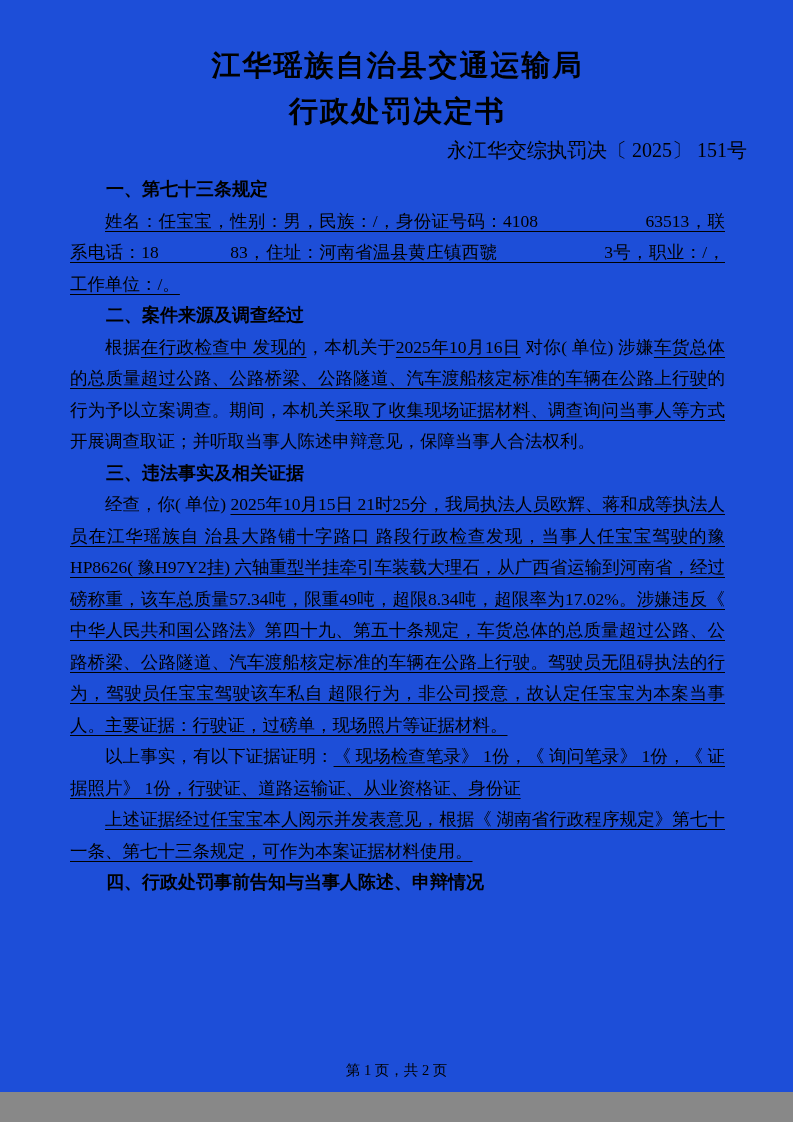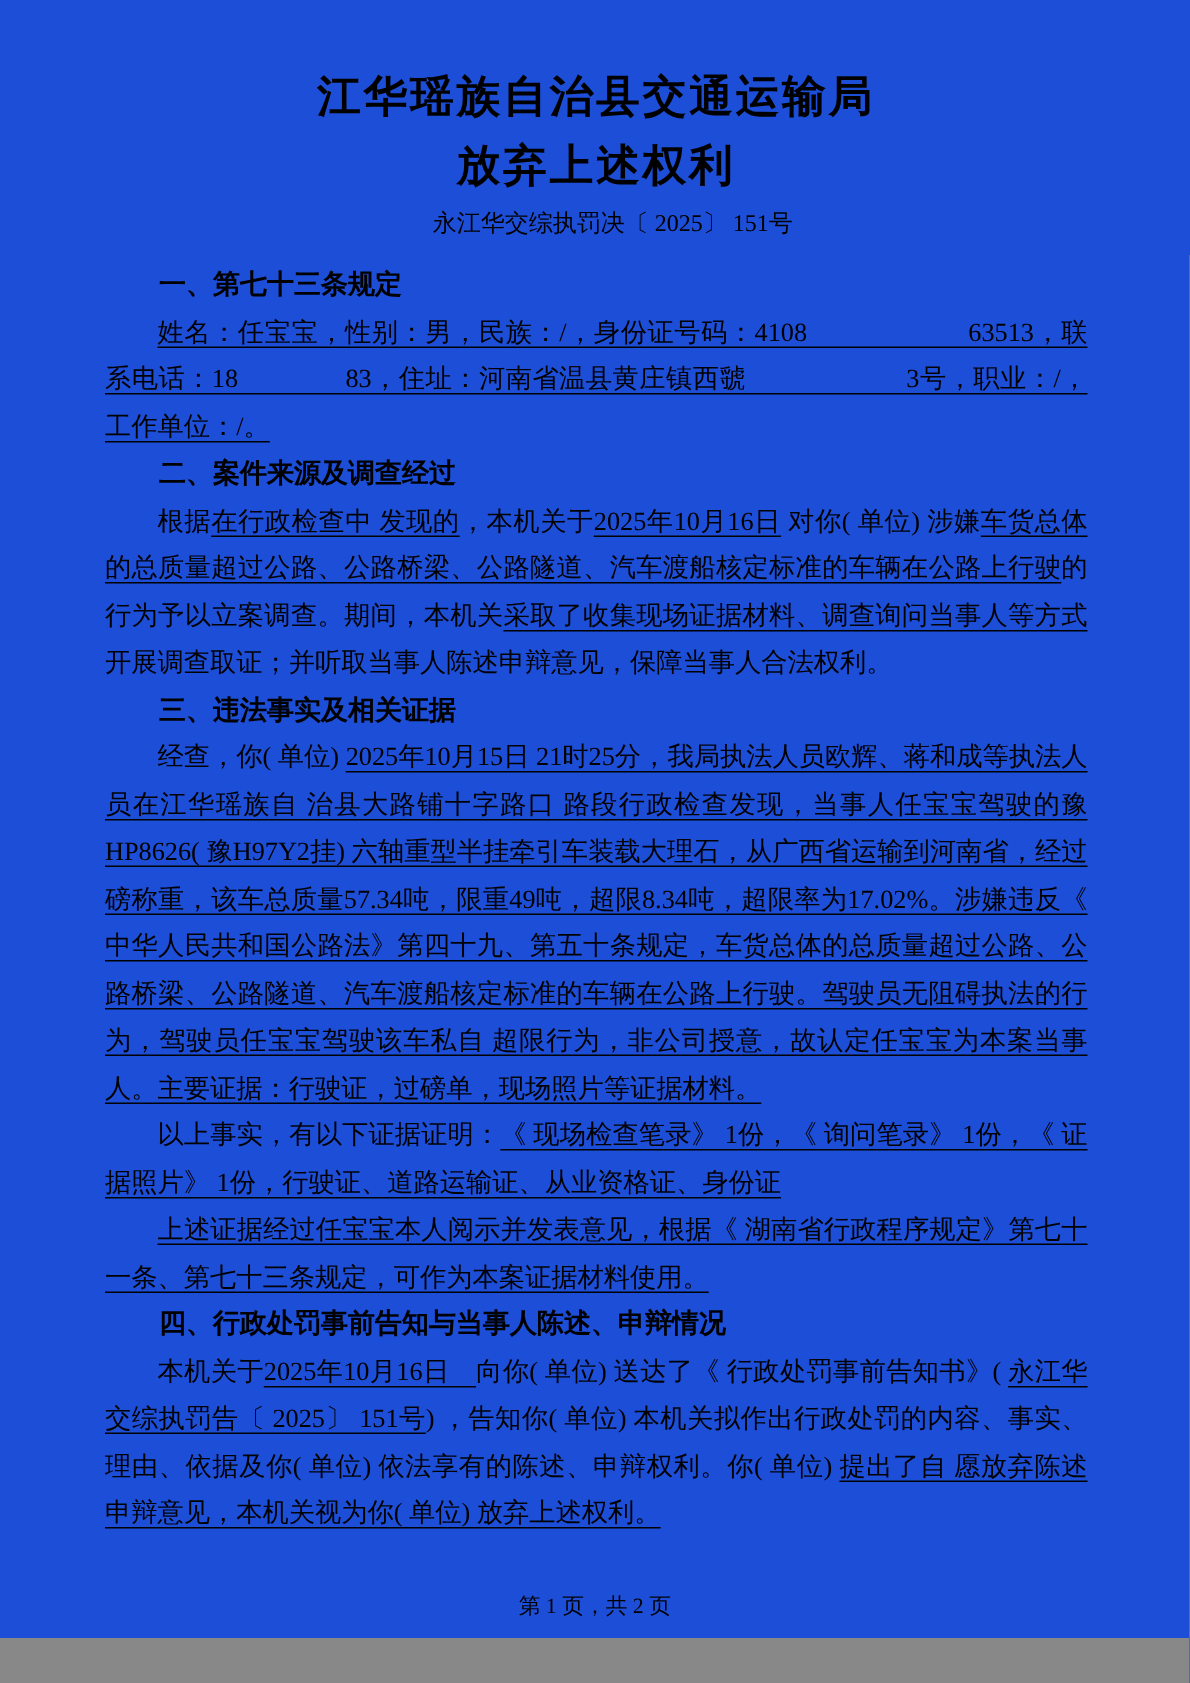--- a/index.html
+++ b/index.html
@@ -17,22 +17,22 @@
   }
   .title {
     text-align: center;
     font-family: "Liberation Sans", "DejaVu Sans", sans-serif;
     font-weight: bold;
     font-size: 29px;
     line-height: 46px;
     letter-spacing: 2px;
   }
   .doc-number {
-    text-align: center;
-    font-size: 16px;
+    text-align: right;
+    font-size: 20px;
     line-height: 24px;
     margin: 4px -22px 12px 0;
   }
   .sec-heading {
     font-family: "Liberation Sans", "DejaVu Sans", sans-serif;
     font-weight: bold;
     font-size: 18px;
     line-height: 31.5px;
     text-indent: 2em;
   }
@@ -57,21 +57,21 @@
     text-align: center;
     font-size: 14.5px;
   }
 </style>
 </head>
 <body>
 
 <div class="page">
 
   <div class="title">江华瑶族自治县交通运输局</div>
-  <div class="title">放弃上述权利</div>
+  <div class="title">行政处罚决定书</div>
 
   <div class="doc-number">永江华交综执罚决〔 2025〕 151号</div>
 
   <div class="sec-heading">一、第七十三条规定</div>
   <p class="para">
     <span class="u">姓名：任宝宝，性别：男，民族：/，身份证号码：4108　　　　　　63513，联系电话：18　　　　83，住址：河南省温县黄庄镇西虢　　　　　　3号，职业：/，工作单位：/。</span>
   </p>
 
   <div class="sec-heading">二、案件来源及调查经过</div>
   <p class="para">
@@ -83,19 +83,16 @@
     <span>经查，你( 单位) </span><span class="u">2025年10月15日 21时25分，我局执法人员欧辉、蒋和成等执法人员在江华瑶族自 治县大路铺十字路口 路段行政检查发现，当事人任宝宝驾驶的豫HP8626( 豫H97Y2挂) 六轴重型半挂牵引车装载大理石，从广西省运输到河南省，经过磅称重，该车总质量57.34吨，限重49吨，超限8.34吨，超限率为17.02%。涉嫌违反《 中华人民共和国公路法》第四十九、第五十条规定，车货总体的总质量超过公路、公路桥梁、公路隧道、汽车渡船核定标准的车辆在公路上行驶。驾驶员无阻碍执法的行为，驾驶员任宝宝驾驶该车私自 超限行为，非公司授意，故认定任宝宝为本案当事人。主要证据：行驶证，过磅单，现场照片等证据材料。</span>
   </p>
   <p class="para">
     <span>以上事实，有以下证据证明：</span><span class="u">《 现场检查笔录》 1份，《 询问笔录》 1份，《 证据照片》 1份，行驶证、道路运输证、从业资格证、身份证</span>
   </p>
   <p class="para">
     <span class="u">上述证据经过任宝宝本人阅示并发表意见，根据《 湖南省行政程序规定》第七十一条、第七十三条规定，可作为本案证据材料使用。</span>
   </p>
 
   <div class="sec-heading">四、行政处罚事前告知与当事人陈述、申辩情况</div>
-  <p class="para">
-    <span>本机关于</span><span class="u">2025年10月16日　</span><span>向你( 单位) 送达了《 行政处罚事前告知书》( </span><span class="u">永江华交综执罚告〔 2025〕 151号</span><span>) ，告知你( 单位) 本机关拟作出行政处罚的内容、事实、理由、依据及你( 单位) 依法享有的陈述、申辩权利。你( 单位) </span><span class="u">提出了自 愿放弃陈述申辩意见，本机关视为你( 单位) 放弃上述权利。</span>
-  </p>
 
   <div class="footer">第 1 页，共 2 页</div>
 
 </div>
 
 </body></html>

